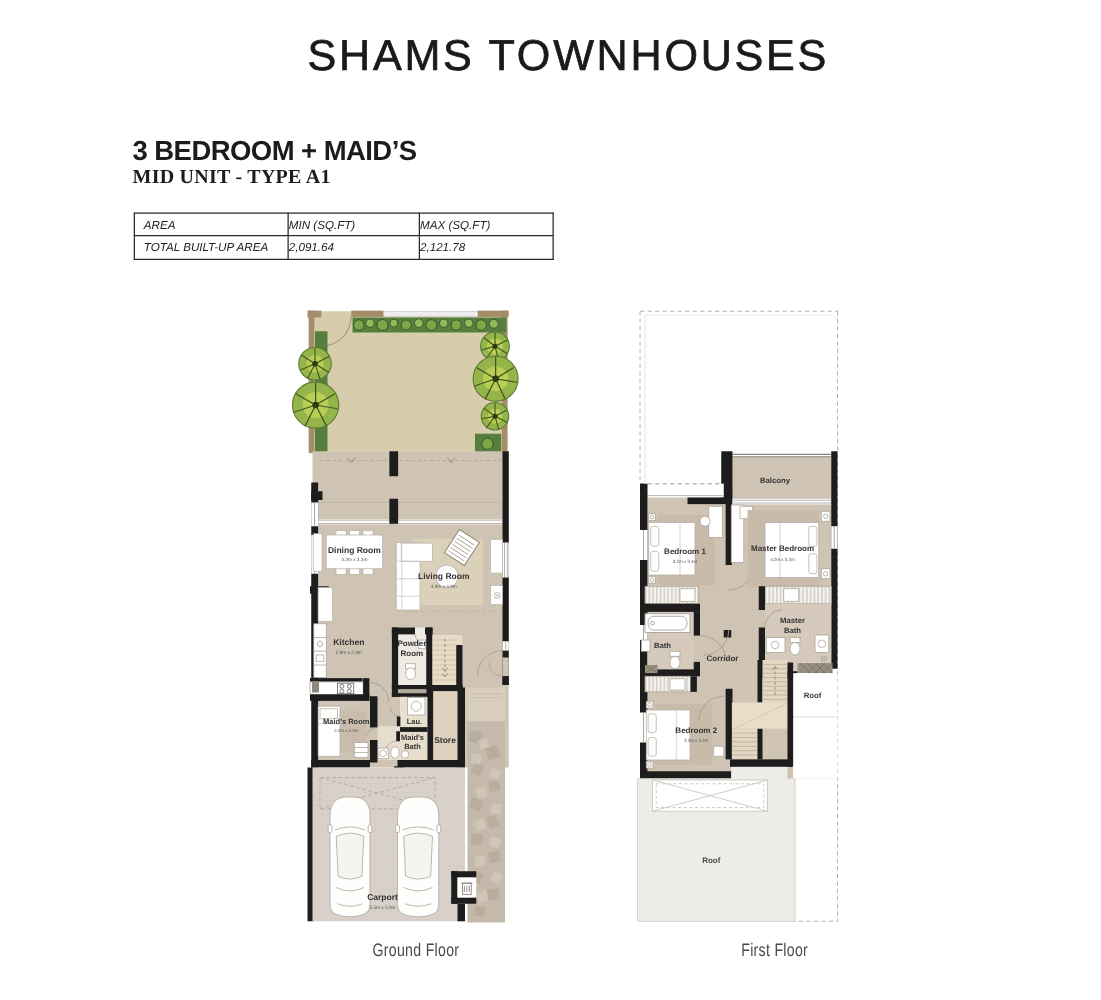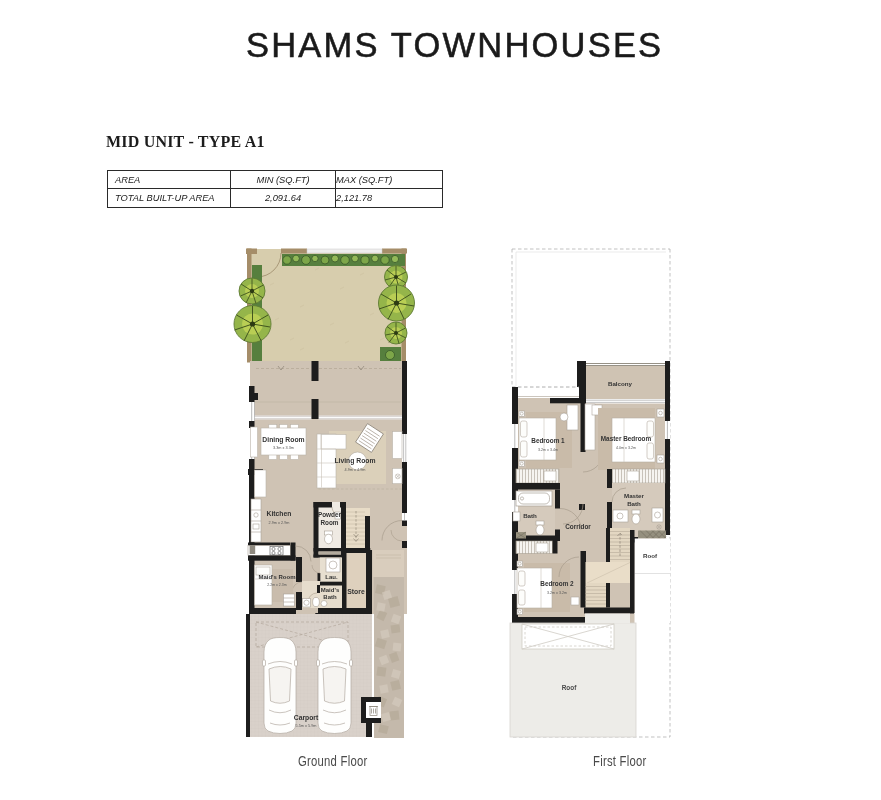--- a/index.html
+++ b/index.html
@@ -6,32 +6,33 @@
   #page{position:relative;width:866px;height:800px;background:#fff;overflow:hidden;
         font-family:"Liberation Sans", sans-serif;}
   .abs{position:absolute;}
   #title{left:246px;top:25.5px;font-size:34.5px;font-weight:400;letter-spacing:2.2px;color:#1a1a1a;-webkit-text-stroke:0.55px #1a1a1a;}
   #h2{left:106px;top:108px;font-size:22px;font-weight:700;color:#1c1c1c;letter-spacing:-0.45px;}
   #h3{left:106px;top:132.5px;font-size:16px;font-weight:700;color:#1c1c1c;letter-spacing:0.2px;font-family:Liberation Serif, serif;}
   table{border-collapse:collapse;}
   #tbl{left:107px;top:170px;}
   #tbl td{border:1.7px solid #2a2a2a;font-size:9.3px;color:#222;padding:0;}
   #tbl .c1{width:115px;padding-left:7px;}
-  #tbl .c2{width:104px;text-align:center;}
+  #tbl .c2{width:104px;text-align:left;}
   #tbl .c3{width:106px;text-align:left;}
   #tbl tr{height:18.3px;font-style:italic;}
   .floorlabel{font-size:14.5px;color:#4a4a4a;letter-spacing:0.3px;transform:scaleX(0.78);transform-origin:0 0;}
   svg text{font-family:"Liberation Sans", sans-serif;}
 </style>
 </head>
 <body>
 <div id="page">
 
   <div class="abs" id="title">SHAMS TOWNHOUSES</div>
 
+  <div class="abs" id="h2">3 BEDROOM + MAID’S</div>
 
   <div class="abs" id="h3">MID UNIT - TYPE A1</div>
 
   <table class="abs" id="tbl">
     <tbody>
         <tr>
           <td class="c1">AREA</td>
           <td class="c2">MIN (SQ.FT)</td>
           <td class="c3">MAX (SQ.FT)</td>
         </tr>

